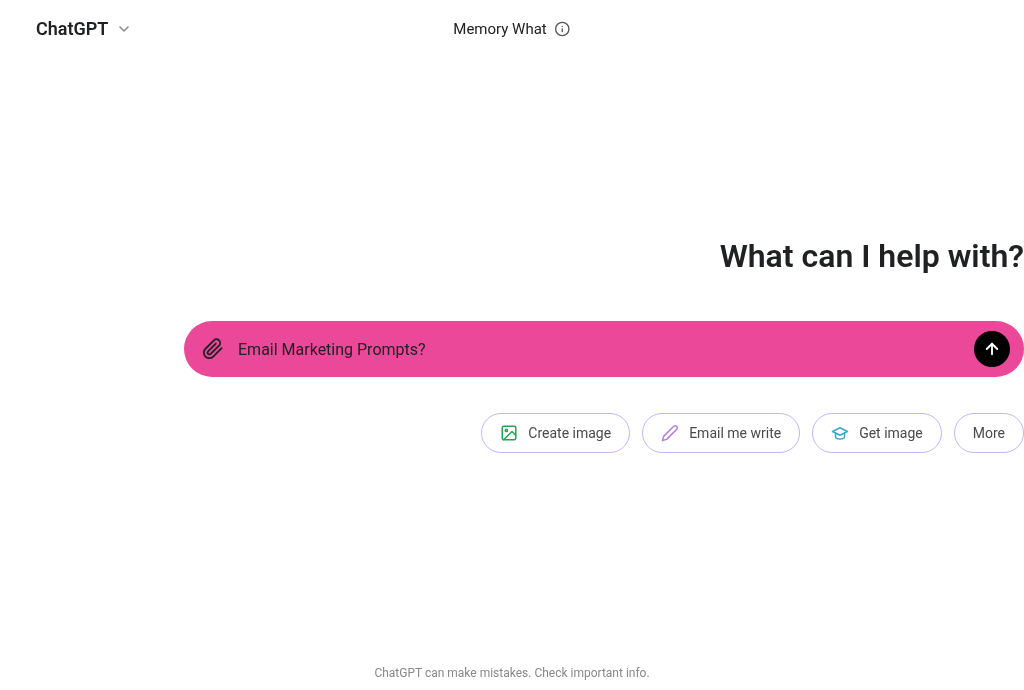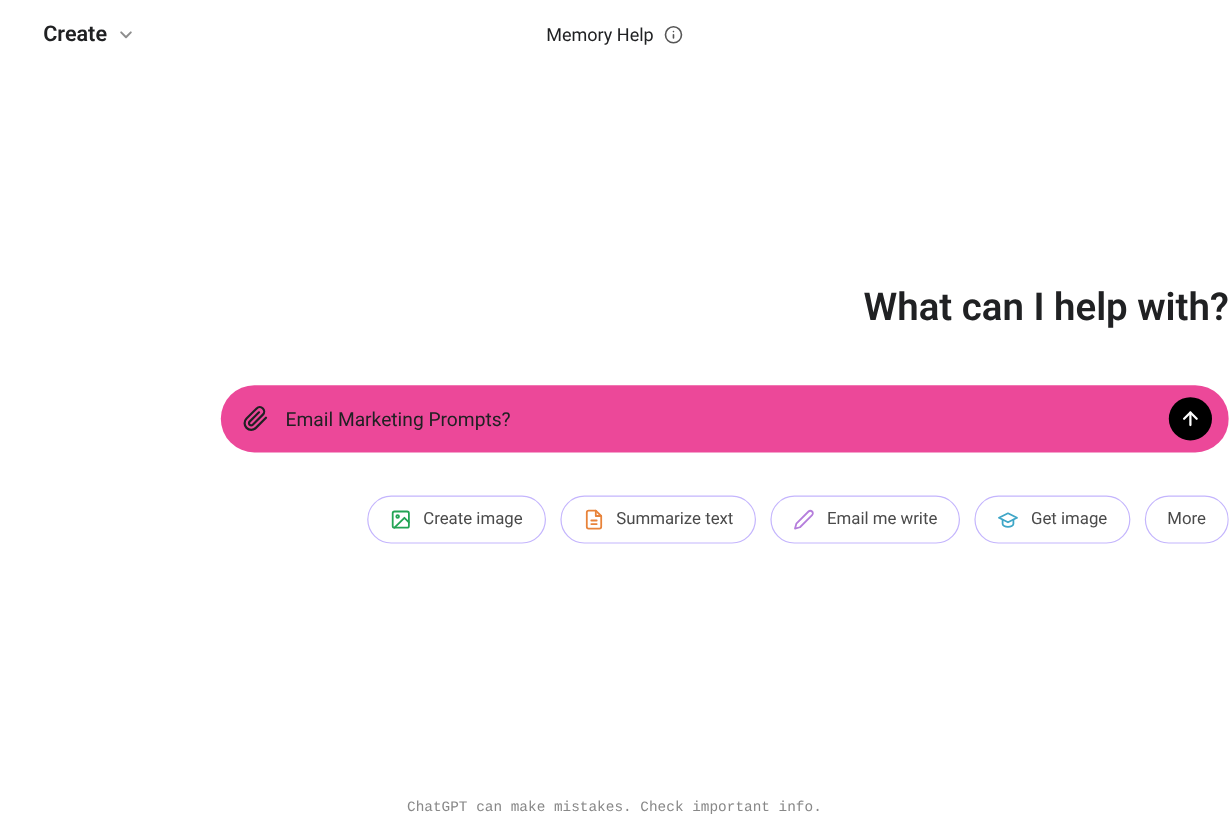--- a/index.html
+++ b/index.html
@@ -120,35 +120,34 @@
       width: 18px;
       height: 18px;
     }
     .footer {
       position: absolute;
       bottom: 10px;
       width: 100%;
       text-align: center;
       font-size: 12px;
       color: #888888;
-      font-family: Liberation Mono, monospace;
     }
   </style>
 </head>
 <body>
 
 <div class="header">
   <div class="model-selector">
-    <span>Create</span>
+    <span>ChatGPT</span>
     <svg class="chevron-icon" viewBox="0 0 24 24" fill="none" stroke="currentColor" stroke-width="2.5" stroke-linecap="round" stroke-linejoin="round">
         <polyline points="6 9 12 15 18 9"></polyline>
       </svg>
   </div>
   <div class="memory-status">
-    <span>Memory Help</span>
+    <span>Memory What</span>
     <svg class="info-icon" viewBox="0 0 24 24" fill="none" stroke="currentColor" stroke-width="2" stroke-linecap="round" stroke-linejoin="round">
         <circle cx="12" cy="12" r="10"></circle>
         <line x1="12" y1="16" x2="12" y2="12"></line>
         <line x1="12" y1="8" x2="12.01" y2="8"></line>
       </svg>
   </div>
 </div>
 
 <div class="main">
   <h1 class="main-heading">What can I help with?</h1>
@@ -169,29 +168,20 @@
   <div class="suggestions">
     <div class="chip">
       <svg class="chip-icon" viewBox="0 0 24 24" fill="none" stroke-width="2" stroke-linecap="round" stroke-linejoin="round" stroke="#23a455">
           <rect x="3" y="3" width="18" height="18" rx="2" ry="2"></rect>
           <circle cx="8.5" cy="8.5" r="1.5"></circle>
           <polyline points="21 15 16 10 5 21"></polyline>
         </svg>
       <span>Create image</span>
     </div>
     <div class="chip">
-      <svg class="chip-icon" viewBox="0 0 24 24" fill="none" stroke-width="2" stroke-linecap="round" stroke-linejoin="round" stroke="#e8833a">
-          <path d="M14 2H6a2 2 0 0 0-2 2v16a2 2 0 0 0 2 2h12a2 2 0 0 0 2-2V8z"></path>
-          <polyline points="14 2 14 8 20 8"></polyline>
-          <line x1="9" y1="13" x2="15" y2="13"></line>
-          <line x1="9" y1="17" x2="15" y2="17"></line>
-        </svg>
-      <span>Summarize text</span>
-    </div>
-    <div class="chip">
       <svg class="chip-icon" viewBox="0 0 24 24" fill="none" stroke-width="2" stroke-linecap="round" stroke-linejoin="round" stroke="#b57edc">
           <path d="M17 3a2.828 2.828 0 1 1 4 4L7.5 20.5 2 22l1.5-5.5L17 3z"></path>
         </svg>
       <span>Email me write</span>
     </div>
     <div class="chip">
       <svg class="chip-icon" viewBox="0 0 24 24" fill="none" stroke-width="2" stroke-linecap="round" stroke-linejoin="round" stroke="#3ea6c7">
           <path d="M22 10L12 5 2 10l10 5 10-5z"></path>
           <path d="M6 12v5c0 1.5 2.7 3 6 3s6-1.5 6-3v-5"></path>
         </svg>

